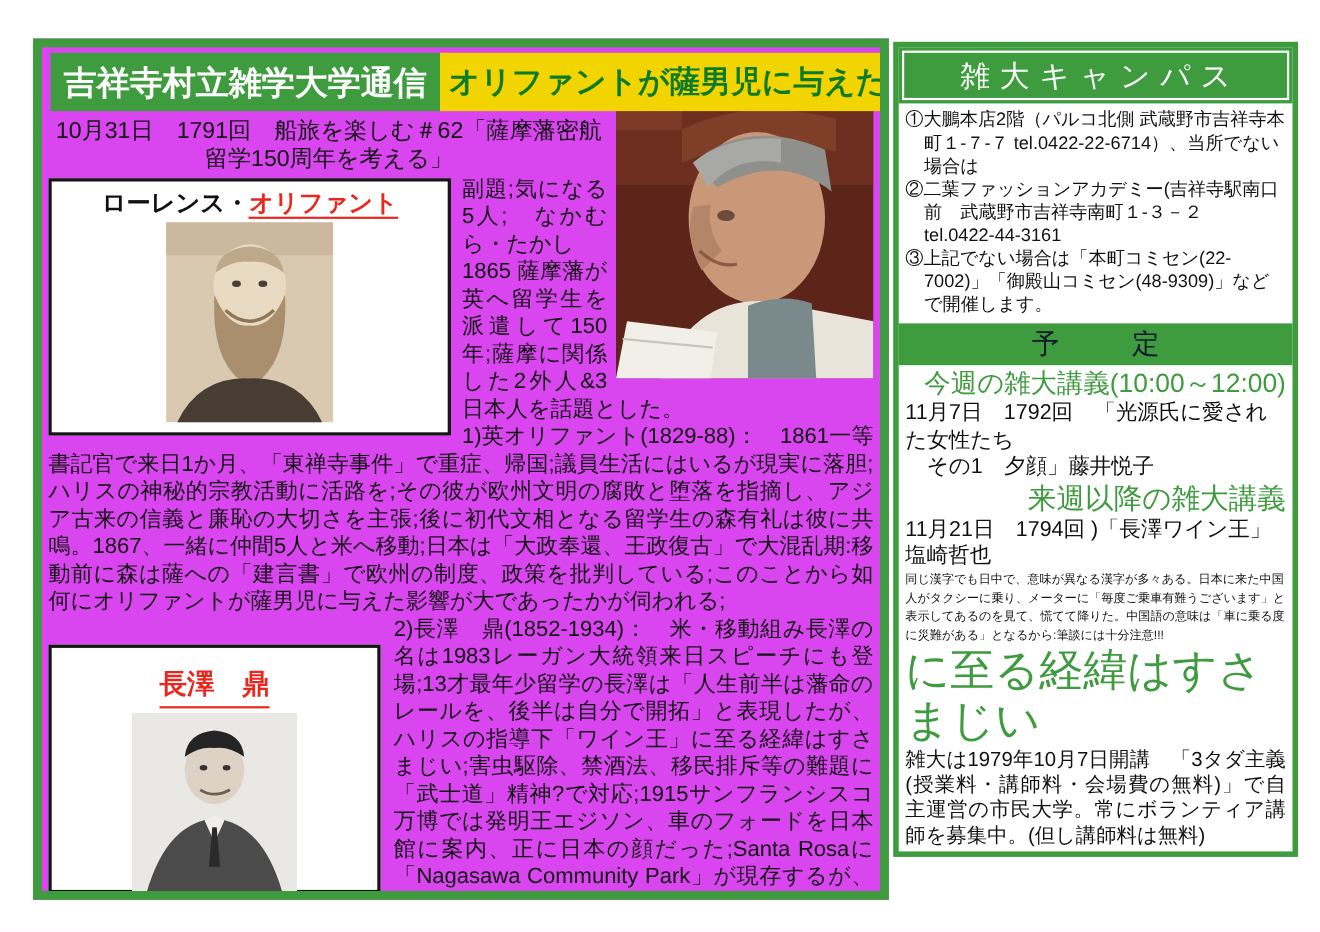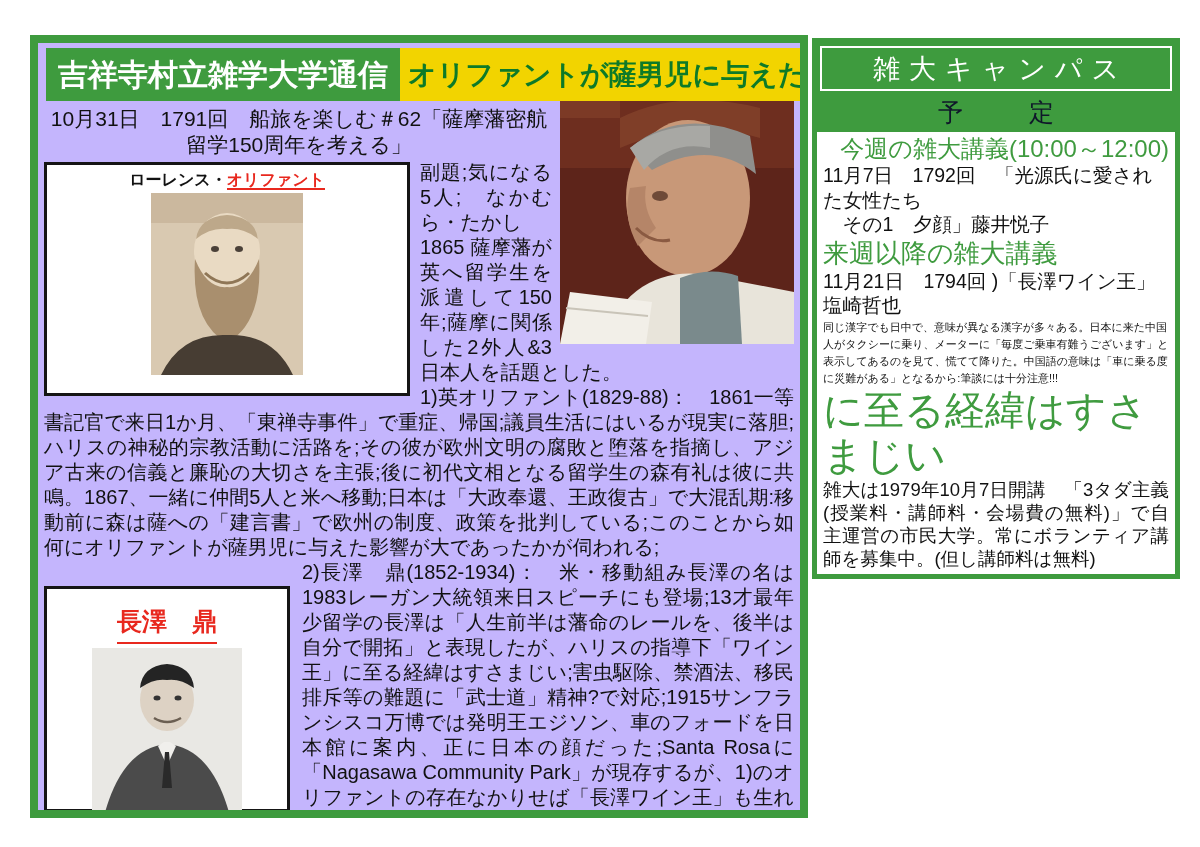--- a/index.html
+++ b/index.html
@@ -1,56 +1,56 @@
 <!DOCTYPE html>
 <html><head>
 <meta charset="utf-8">
 <style>
   html,body{margin:0;padding:0;background:#ffffff;}
   .page{position:relative;width:1200px;height:847px;background:#ffffff;
         font-family:"Liberation Sans",sans-serif;color:#111;overflow:hidden;}
 
   
   .main-frame{position:absolute;left:30px;top:35px;width:778px;height:783px;
-              border:8px solid #3e9b3e;background:#c4b5fd;box-sizing:border-box;
+              border:8px solid #3e9b3e;background:#d946ef;box-sizing:border-box;
               padding:3px 6px;overflow:hidden;}
   .mast-row{display:flex;align-items:stretch;margin:2px 0 5px 2px;}
   .masthead{background:#3e9b3e;color:#fff;font-weight:bold;font-size:30px;
             padding:7px 12px 5px;white-space:nowrap;}
   .headline{background:#f2d400;color:#0d7a28;font-weight:bold;font-size:28px;
             padding:8px 8px 4px;white-space:nowrap;flex:1;text-align:center;}
   .session-line{font-size:21px;line-height:26px;margin:1px 0 2px 2px;text-align:center;}
   .body-text{font-size:20px;line-height:25px;margin:0;text-align:justify;}
 
   .photo-nakamura{float:right;width:234px;height:266px;margin:-28px 0 6px 8px;}
   .oliphant-box{float:left;width:366px;height:234px;border:3px solid #151515;
                 margin:2px 10px 4px 0;text-align:center;background:#fff;box-sizing:border-box;}
-  .oliphant-label{font-size:16px;font-weight:bold;padding:5px 0 2px;}
+  .oliphant-label{font-size:22px;font-weight:bold;padding:5px 0 2px;}
   .red-name{color:#e8281e;border-bottom:2px solid #e8281e;}
-  .nagasawa-box{float:left;clear:left;width:246px;height:226px;border:3px solid #151515;
+  .nagasawa-box{float:left;clear:left;width:302px;height:226px;border:3px solid #151515;
                 margin:26px 12px 4px 0;text-align:center;background:#fff;box-sizing:border-box;}
   .nagasawa-label{font-size:25px;font-weight:bold;padding:8px 0 4px;}
 
   
   .side{position:absolute;left:812px;top:38px;width:368px;}
   .side-box{border:5px solid #3e9b3e;background:#fff;box-sizing:border-box;}
   .campus-bar{background:#3e9b3e;padding:3px;}
   .campus-bar-inner{border:2px solid #fff;color:#fff;text-align:center;
                     font-size:27px;padding:3px 0 2px;}
   .campus-bar-inner span{letter-spacing:9px;margin-right:-9px;text-align:center;}
   .addresses{font-size:16.5px;line-height:21px;padding:5px 6px 6px;}
   .addresses div{padding-left:17px;text-indent:-17px;}
   .schedule-bar{background:#3e9b3e;color:#0f172a;text-align:center;font-size:25px;
                 padding:2px 0 3px;}
   .schedule-bar span{letter-spacing:66px;margin-right:-66px;}
   .side-white{padding:2px 6px 4px;}
   .g-head{color:#3f9b3f;}
   .tw-head{font-size:24px;line-height:29px;text-align:right;}
   .sched-item{font-size:19.5px;line-height:24.5px;margin:0;}
-  .nw-head{font-size:26px;line-height:32px;}
+  .nw-head{font-size:26px;line-height:32px;text-align:right;}
   .small-note{font-size:11px;line-height:17px;margin:1px 0;}
   .recruit-head{font-size:40px;line-height:45px;letter-spacing:0;}
   .recruit-body{font-size:18.5px;line-height:23px;margin:0;text-align:justify;}
   .clear{clear:both;}
 </style>
 </head>
 <body>
 
 <div class="page">
 
@@ -121,20 +121,25 @@
     <div class="clear"></div>
   </div>
 
   <div class="side">
     <div class="side-box">
 
       <div class="campus-bar">
         <div class="campus-bar-inner"><span>雑大キャンパス</span></div>
       </div>
 
+      <div class="addresses">
+        <div>①大鵬本店2階（パルコ北側 武蔵野市吉祥寺本町１-７-７ tel.0422-22-6714）、当所でない場合は</div>
+        <div>②二葉ファッションアカデミー(吉祥寺駅南口前　武蔵野市吉祥寺南町１-３－２　tel.0422-44-3161</div>
+        <div>③上記でない場合は「本町コミセン(22-7002)」「御殿山コミセン(48-9309)」などで開催します。</div>
+      </div>
 
       <div class="schedule-bar">
         <span>予定</span>
       </div>
 
       <div class="side-white">
         <div class="g-head tw-head">今週の雑大講義(10:00～12:00)</div>
         <div class="sched-item">11月7日　1792回　「光源氏に愛された女性たち</div>
         <div class="sched-item">　その1　夕顔」藤井悦子</div>
         <div class="g-head nw-head">来週以降の雑大講義</div>

